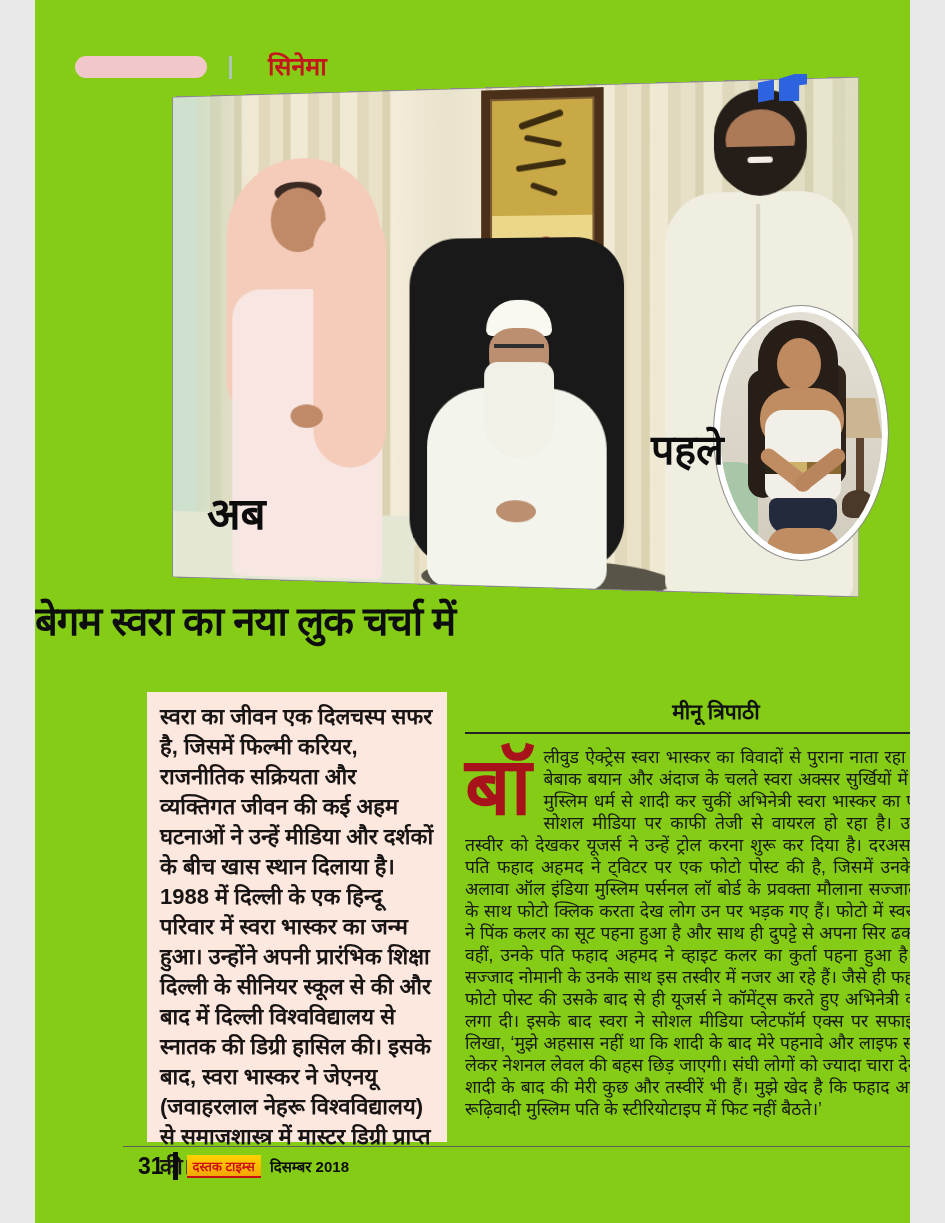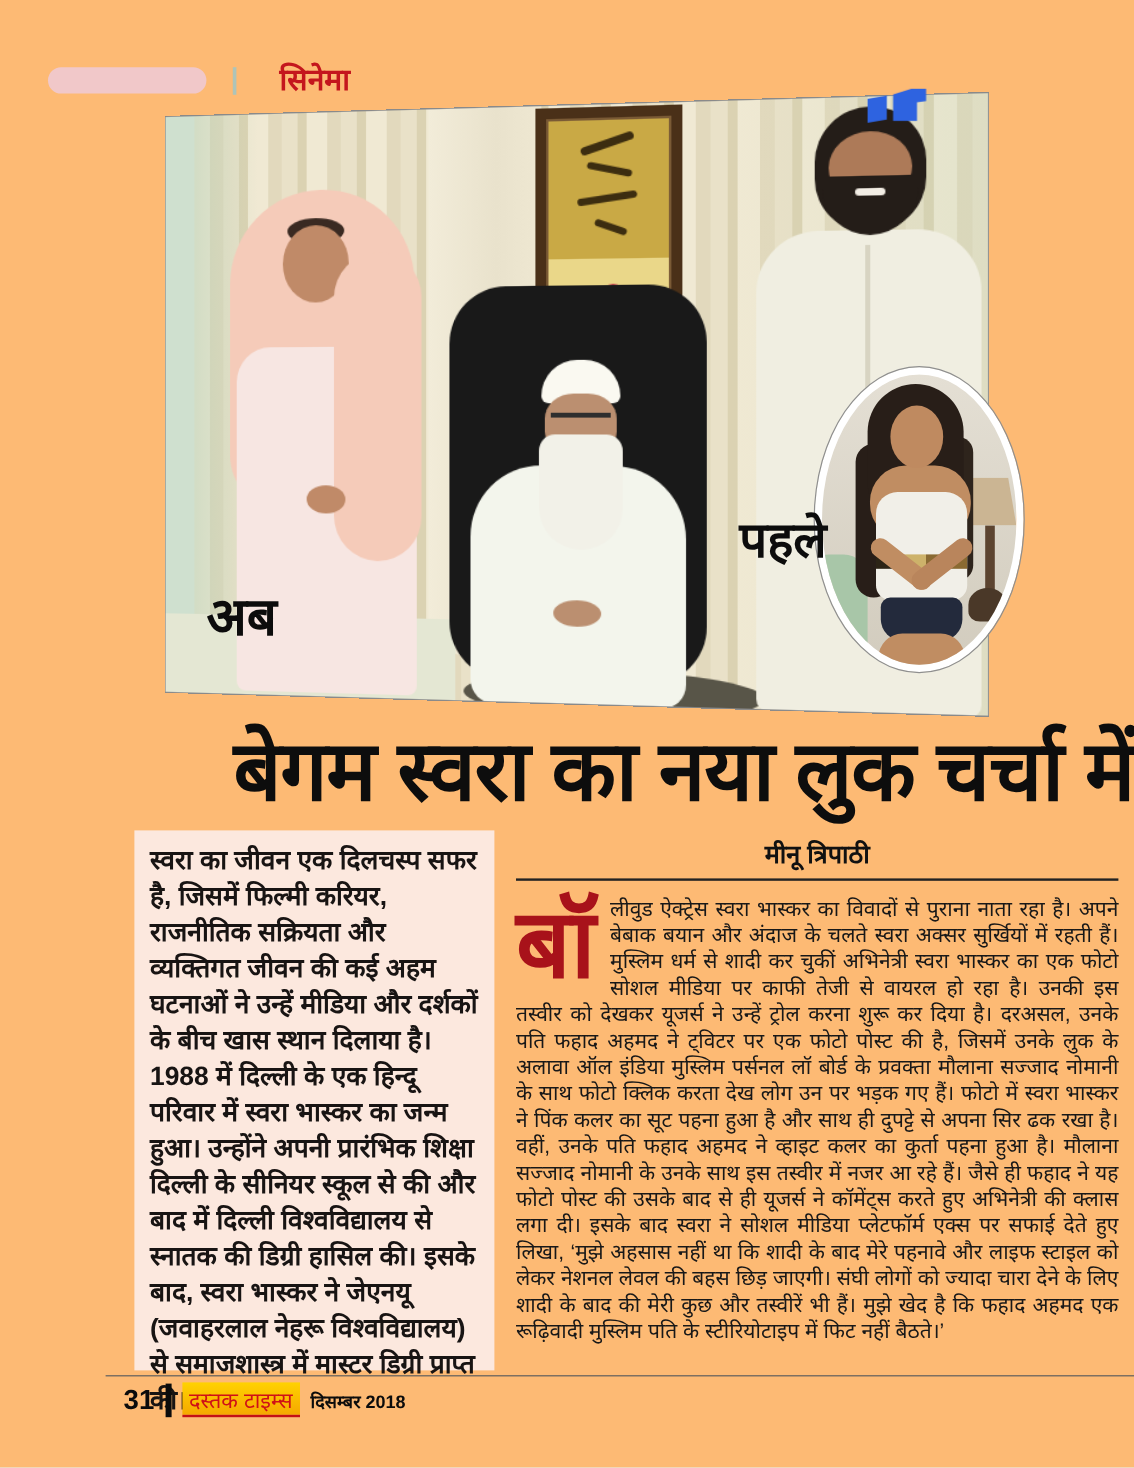--- a/index.html
+++ b/index.html
@@ -1,19 +1,19 @@
 <!DOCTYPE html>
 <html><head>
 <meta charset="utf-8">
 <style>
   * { margin:0; padding:0; box-sizing:border-box; }
   html,body { background:#e9e9e9; }
   .page {
-    position:relative; width:945px; height:1223px; margin:0 auto;
-    background:#fdba74; overflow:hidden;
+    position:relative; width:875px; height:1223px; margin:0 auto;
+    background:#84cc16; overflow:hidden;
     font-family:"Liberation Sans","DejaVu Sans",sans-serif;
     color:#161413;
   }
   
   .masthead-pill { position:absolute; left:40px; top:56px; width:132px; height:22px;
     background:#f1c8c9; border-radius:11px; }
   .head-divider { position:absolute; left:194px; top:56px; width:3px; height:23px; background:#aec4b8; }
   .section-label { position:absolute; left:233px; top:48px; font-size:25px; font-weight:700; color:#c4161d; }
 
   
@@ -101,42 +101,42 @@
   .o-chest { position:absolute; left:40px; top:76px; width:84px; height:62px; background:#c08d62; border-radius:30px; }
   .o-corset { position:absolute; left:45px; top:98px; width:76px; height:90px; background:#f1efe8; border-radius:18px 18px 12px 12px; }
   .o-belt { position:absolute; left:45px; top:150px; width:76px; height:12px;
     background:linear-gradient(90deg,#2c2416 0 22%,#cdb26a 22% 55%,#8a6a32 55% 100%); }
   .o-shorts { position:absolute; left:49px; top:186px; width:68px; height:36px; background:#232a3c; border-radius:8px 8px 18px 18px; }
   .o-legs { position:absolute; left:47px; top:216px; width:72px; height:46px; background:#c08d62; border-radius:20px; }
   .o-arm1 { position:absolute; left:36px; top:150px; width:60px; height:16px; background:#c08d62; border-radius:8px; transform:rotate(38deg); }
   .o-arm2 { position:absolute; left:70px; top:150px; width:60px; height:16px; background:#b9855c; border-radius:8px; transform:rotate(-38deg); }
 
   
-  .headline { position:absolute; left:0; top:592px; width:100%; text-align:right;
-    font-size:70px; font-weight:800; color:#0d0d0d; letter-spacing:-1px; }
+  .headline { position:absolute; left:0; top:592px; width:100%; text-align:left;
+    font-size:40px; font-weight:800; color:#0d0d0d; letter-spacing:-1px; }
 
   
   .sidebar-box { position:absolute; left:112px; top:692px; width:300px; height:450px;
     background:#fce8de; padding:10px 13px; }
   .sidebar-text { font-size:22px; font-weight:700; line-height:30px; color:#181413; }
 
   
   .article-col { position:absolute; left:430px; top:697px; width:502px; }
   .byline { text-align:center; font-size:21px; font-weight:700; color:#111;
     padding-bottom:7px; border-bottom:2px solid #222; }
   .article-body { margin-top:12px; font-size:17.5px; line-height:22px; text-align:justify; color:#181818; }
   .dropcap { float:left; font-size:80px; line-height:66px; font-weight:800; color:#a8121a;
     padding:8px 12px 2px 0; }
 
   
   .footer-rule { position:absolute; left:88px; top:1146px; width:857px; height:1px; background:#5e5e5e; }
   .footer-row { position:absolute; left:103px; top:1152px; display:flex; align-items:center; gap:9px; }
   .page-number { font-size:23px; font-weight:800; color:#0c0c0c; }
   .footer-bar { width:5px; height:28px; background:#0c0c0c; }
-  .footer-logo { background:linear-gradient(#ffd200,#f5a800); color:#cf1017; font-size:18px; font-weight:400;
+  .footer-logo { background:linear-gradient(#ffd200,#f5a800); color:#cf1017; font-size:13px; font-weight:700;
     padding:2px 6px 1px 6px; border-bottom:2px solid #c40f16; white-space:nowrap; }
   .footer-date { font-size:15px; font-weight:800; color:#0c0c0c; }
 </style>
 </head>
 <body>
 
 <div class="page">
 
   <div class="masthead-pill"></div>
   <div class="head-divider"></div>

